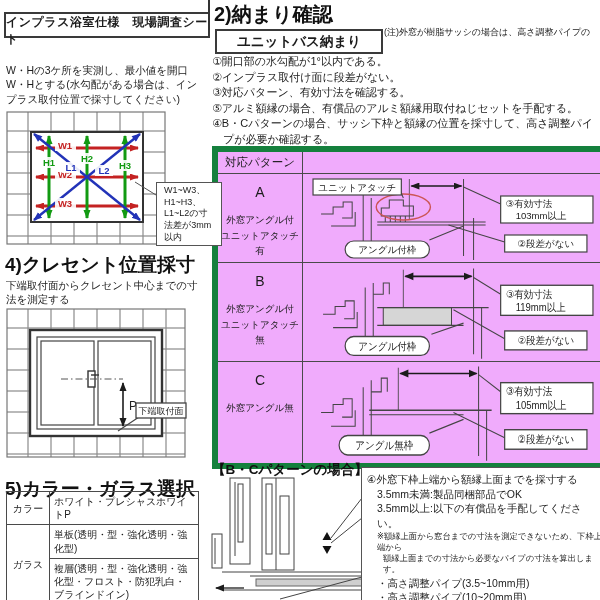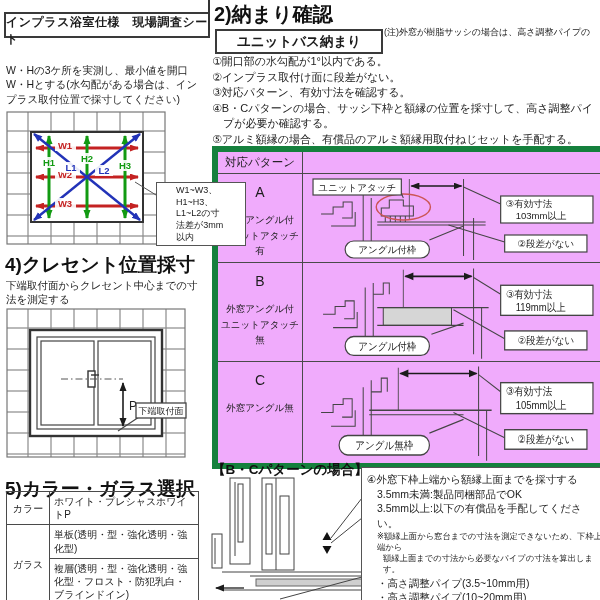--- a/index.html
+++ b/index.html
@@ -8,21 +8,21 @@
   .abs{position:absolute;}
   .hd{font-weight:800;color:#111;}
   
   .title-box{left:4px;top:12px;width:202px;height:22px;border:2px solid #3a3a3a;
              display:flex;align-items:flex-start;justify-content:center;
              font-size:12px;font-weight:800;letter-spacing:.5px;background:#fff;}
   #h3{left:5px;top:36px;font-size:19px;}
   #p3{left:6px;top:63px;width:201px;font-size:10.5px;line-height:1.38;}
   #diagram1{left:5px;top:110px;}
   #note1{left:156px;top:182px;width:50px;border:1px solid #555;background:#fff;
-         font-size:9px;line-height:1.3;padding:2px 19px;z-index:3;}
+         font-size:9px;line-height:1.3;padding:2px 7px;z-index:3;}
   #h4{left:5px;top:252px;font-size:19px;}
   #p4{left:6px;top:278px;width:200px;font-size:10.5px;line-height:1.38;}
   #diagram2{left:5px;top:307px;}
   #h5{left:5px;top:464px;font-size:19px;margin-top:12px;}
   table.t5{left:6px;top:491px;width:193px;border-collapse:collapse;font-size:10px;}
   table.t5 td{border:1.5px solid #4a4a4a;padding:3px 4px;line-height:1.32;vertical-align:middle;}
   table.t5 td.lbl{width:34px;text-align:center;}
   
   #vline{left:208px;top:0;width:2px;height:30px;background:#333;}
   #h2{left:214px;top:1px;font-size:20px;}
@@ -180,22 +180,22 @@
   <div class="abs" id="ubbox">
     <span>ユニットバス納まり</span>
   </div>
   <div class="abs" id="note2">
     <div>(注)外窓が樹脂サッシの場合は、高さ調整パイプの</div>
   </div>
   <div class="abs" id="checklist">
     <div class="chk">①開口部の水勾配が1°以内である。</div>
     <div class="chk">②インプラス取付け面に段差がない。</div>
     <div class="chk">③対応パターン、有効寸法を確認する。</div>
+    <div class="chk">⑤アルミ額縁の場合、有償品のアルミ額縁用取付ねじセットを手配する。</div>
     <div class="chk">④B・Cパターンの場合、サッシ下枠と額縁の位置を採寸して、高さ調整パイプが必要か確認する。</div>
-    <div class="chk">⑤アルミ額縁の場合、有償品のアルミ額縁用取付ねじセットを手配する。</div>
   </div>
 
   <div class="abs" id="ptable">
     <div class="prow first" style="border-bottom:1.5px solid #4a4a4a;">
       <div class="pcell-l phead">対応パターン</div>
     </div>
 
     <div class="prow first rowA">
       <div class="pcell-l">
         <div class="pletter">A</div>

